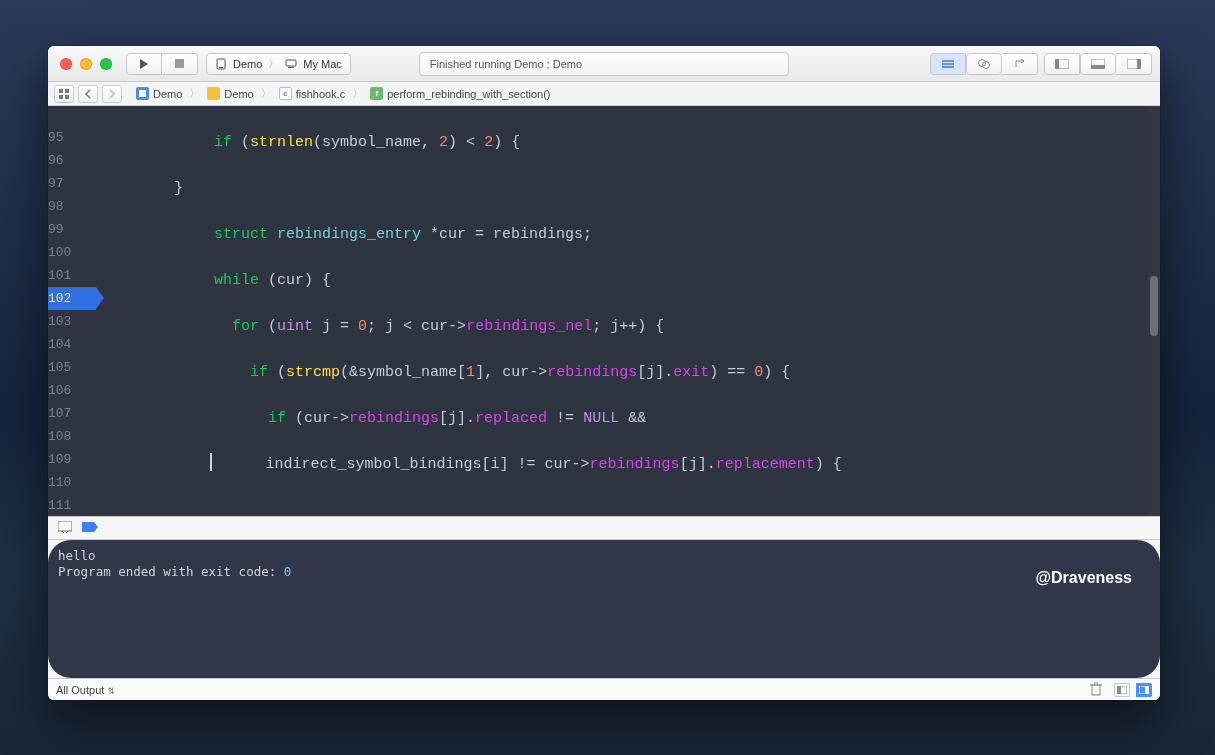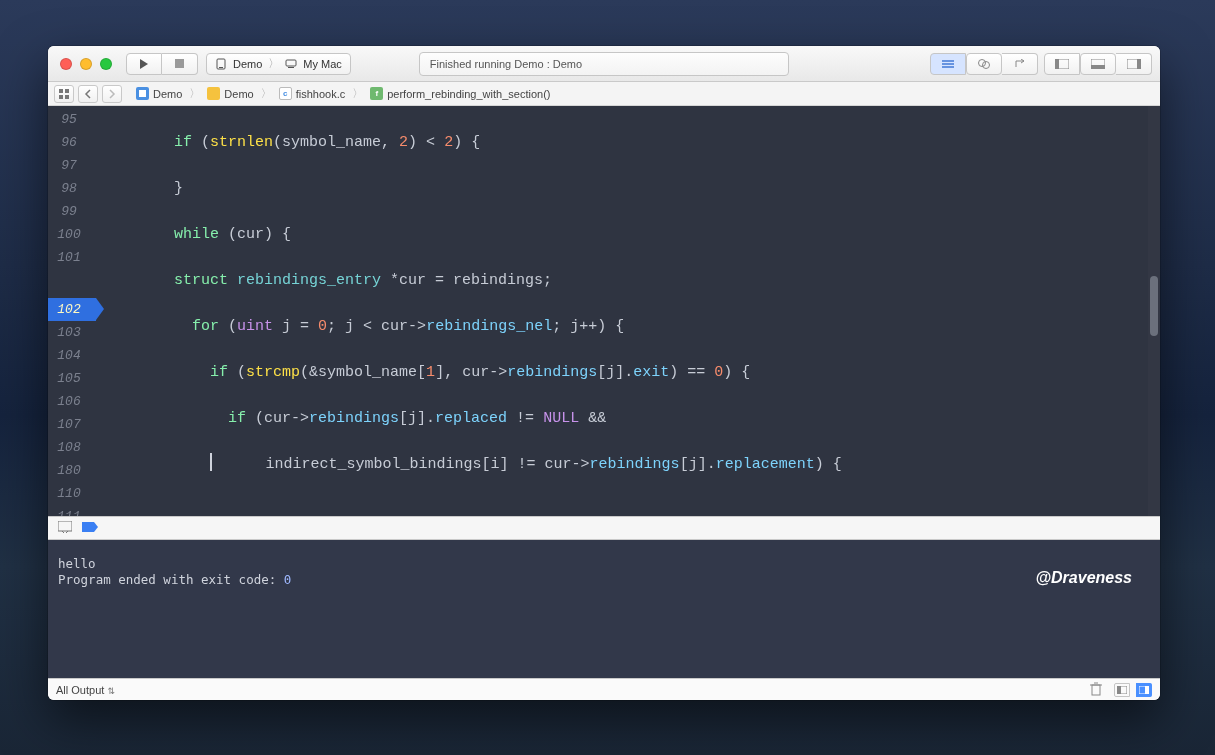--- a/index.html
+++ b/index.html
@@ -92,30 +92,28 @@
       background:#2f3441;
       position: relative;
       overflow: hidden;
       font-family: Menlo, Consolas, "Courier New", monospace;
       font-size: 15px;
     }
     .gutter {
       width: 48px;
       background:#2f3441;
       color:#7b808e;
-      text-align: center;
-      padding-top: 2px;
+      text-align: left;
+      padding-top: 20px;
       user-select:none;
-      font-style:italic;
     }
     .gutter .ln { height: 23px; line-height:23px; padding-right:6px; font-size:13px;}
     .gutter .ln.curr {
-      background:#2f6fe0; color:#fef9c3;
+      background:#2f6fe0; color:#fde047;
       position: relative;
-      margin-top: 29px;
     }
     .gutter .ln.curr::after{
       content:""; position:absolute; right:-8px; top:0;
       border-top:11.5px solid transparent;
       border-bottom:11.5px solid transparent;
       border-left:8px solid #2f6fe0;
     }
     .code {
       flex:1;
       color:#c7ccd6;
@@ -124,23 +122,23 @@
       line-height: 23px;
       overflow:hidden;
       position:relative;
     }
     .code .cl { height:23px; padding-left:6px;}
     .code .cl.curr { }
     .cursor {
       display:inline-block;width:1.5px;height:18px;background:#cfd3dc;vertical-align:-3px;
     }
     
-    .kw{color:#86efac;} .ty{color:#c792ea;} .fn{color:#fde047;} .id{color:#76d4d6;}
+    .kw{color:#22c55e;margin-left:40px;} .ty{color:#c792ea;} .fn{color:#fde047;} .id{color:#76d4d6;}
     .num{color:#f78c6c;} .mc{color:#c792ea;margin-top:16px;}
-    .fld{color:#7dd3fc;}
+    .fld{color:#d946ef;}
     
     .vscroll {
       position:absolute; right:0; top:0; width:12px; height:100%;
       background: rgba(255,255,255,0.02);
     }
     .vscroll .thumb{
       position:absolute; right:2px; top:170px; width:8px; height:60px;
       background:#6b707c; border-radius:4px;
     }
     
@@ -151,28 +149,29 @@
       font-size:11px; color:#555;
     }
     .debugbar .tri { color:#3a7ff3; font-size:12px;}
     
     .console {
       height: 138px;
       background:#32384a;
       color:#cfd3dc;
       font-family: Menlo, Consolas, monospace;
       font-size: 12.5px;
-      padding: 16px 10px;
+      padding: 8px 10px;
       position:relative;
       line-height:16px;
+      border-radius:23px;
     }
     .console .wm {
       position:absolute; right:28px; top:30px;
       color:#fff; font-family:-apple-system,"Helvetica Neue",Arial,sans-serif;
-      font-size:16px; font-weight:600;font-style:italic;
+      font-size:16px; font-weight:600;
     }
     .console .cnum { color:#9fb8ff;}
     
     .bottombar{
       height:22px; background:#fafafa; border-top:1px solid #c9c9c9;
       display:flex; align-items:center; padding:0 8px; font-size:11px; color:#444;
     }
     .bottombar .flex{flex:1;}
     .bb-ic{width:16px;height:14px;display:inline-flex;align-items:center;justify-content:center;margin-left:6px;border:1px solid #c5c5c5;border-radius:2px;font-size:9px;color:#666;}
     .bb-ic.active{background:#4a90ff;border-color:#4a90ff;color:#fff;}
@@ -328,30 +327,30 @@
       <div class="ln">99</div>
       <div class="ln">100</div>
       <div class="ln">101</div>
       <div class="ln curr">102</div>
       <div class="ln">103</div>
       <div class="ln">104</div>
       <div class="ln">105</div>
       <div class="ln">106</div>
       <div class="ln">107</div>
       <div class="ln">108</div>
-      <div class="ln">180</div>
+      <div class="ln">109</div>
       <div class="ln">110</div>
       <div class="ln">111</div>
       <div class="ln">101</div>
     </div>
     <div class="code">
 <div class="cl"><span>        </span><span class="kw">if</span><span> (</span><span class="fn">strnlen</span><span>(symbol_name, </span><span class="num">2</span><span>) &lt; </span><span class="num">2</span><span>) {</span></div>
 <div class="cl"><span>        </span><span>}</span></div>
+<div class="cl"><span>        </span><span class="kw">struct</span><span> </span><span class="id">rebindings_entry</span><span> *cur = rebindings;</span></div>
 <div class="cl"><span>        </span><span class="kw">while</span><span> (cur) {</span></div>
-<div class="cl"><span>        </span><span class="kw">struct</span><span> </span><span class="id">rebindings_entry</span><span> *cur = rebindings;</span></div>
 <div class="cl"><span>          </span><span class="kw">for</span><span> (</span><span class="ty">uint</span><span> j = </span><span class="num">0</span><span>; j &lt; cur-&gt;</span><span class="fld">rebindings_nel</span><span>; j++) {</span></div>
 <div class="cl"><span>            </span><span class="kw">if</span><span> (</span><span class="fn">strcmp</span><span>(&amp;symbol_name[</span><span class="num">1</span><span>], cur-&gt;</span><span class="fld">rebindings</span><span>[j].</span><span class="fld">exit</span><span>) == </span><span class="num">0</span><span>) {</span></div>
 <div class="cl curr"><span>              </span><span class="kw">if</span><span> (cur-&gt;</span><span class="fld">rebindings</span><span>[j].</span><span class="fld">replaced</span><span> != </span><span class="mc">NULL</span><span> &amp;&amp;</span></div>
 <div class="cl">            <span class="cursor"></span>      <span>indirect_symbol_bindings[i] != cur-&gt;</span><span class="fld">rebindings</span><span>[j].</span><span class="fld">replacement</span><span>) {</span></div>
 
 
 
 
 
 

